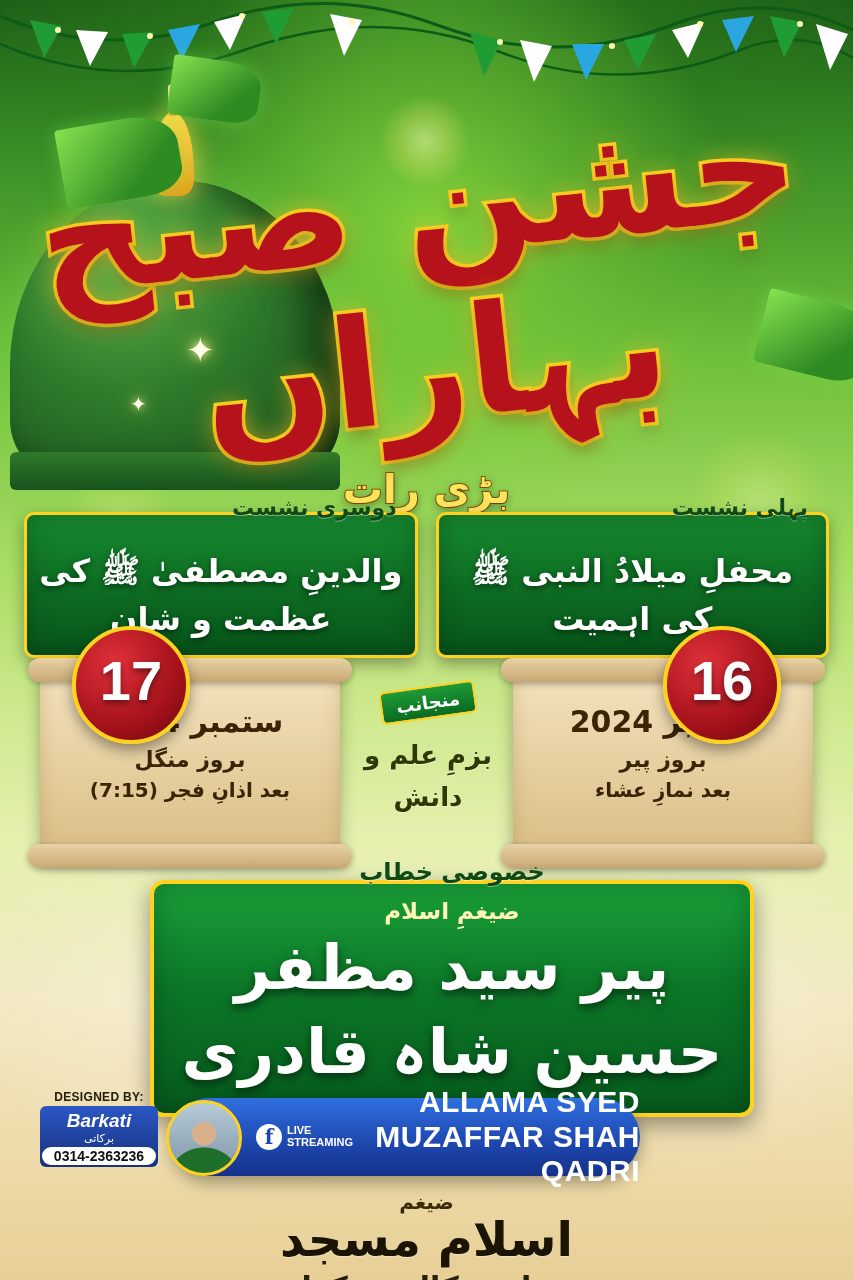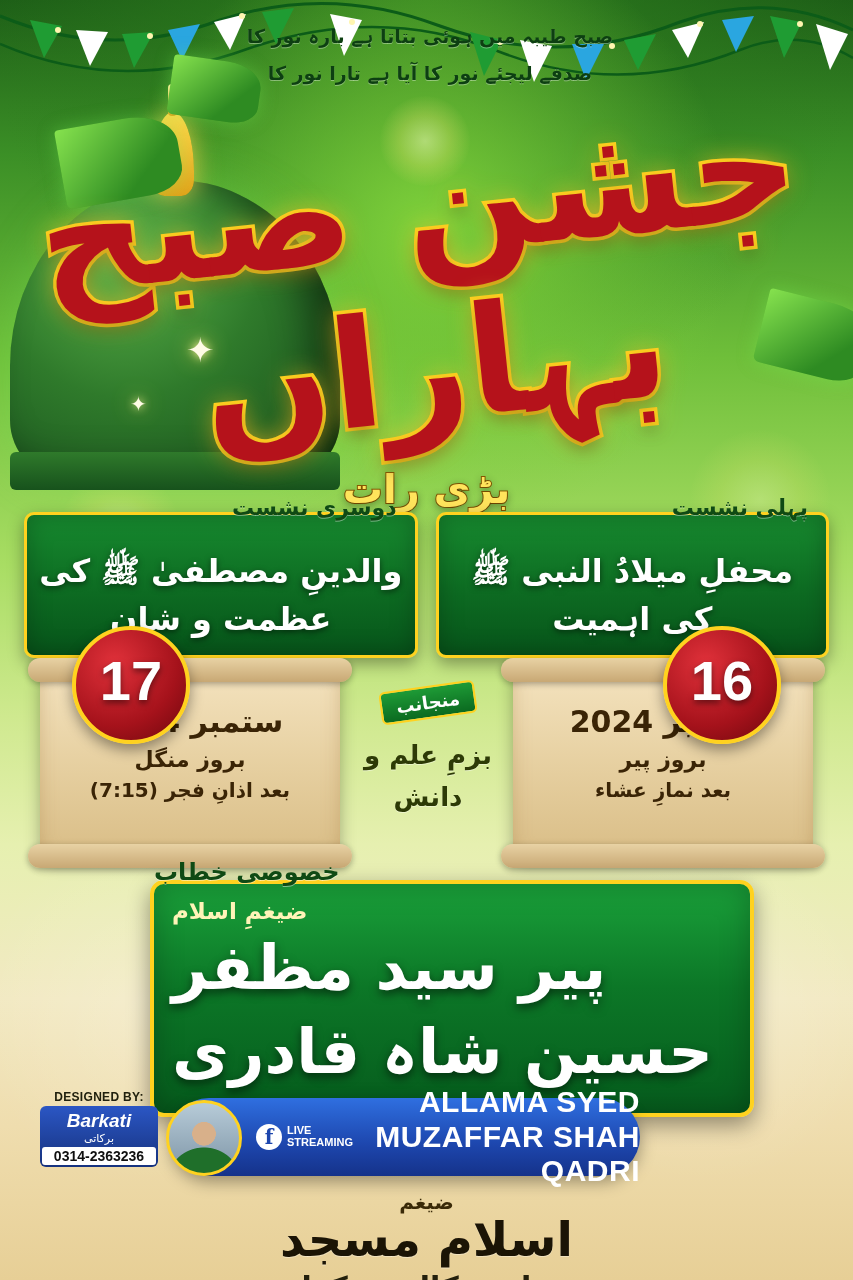--- a/index.html
+++ b/index.html
@@ -313,21 +313,21 @@
   .speaker-panel {
     position: absolute;
     top: 880px;
     left: 150px;
     width: 560px;
     padding: 14px 18px 20px;
     background: linear-gradient(180deg, #1aa13a 0%, #0c7727 45%, #065c1d 100%);
     border: 4px solid #ffd21f;
     border-radius: 14px;
     box-shadow: 0 8px 22px rgba(0,0,0,0.4), inset 0 0 30px rgba(0,0,0,0.25);
-    text-align: left;
+    text-align: center;
     direction: rtl;
   }
   .speaker-kicker {
     position: absolute;
     top: -26px;
     left: 0; right: 0;
     font-family: "DejaVu Sans", sans-serif;
     font-size: 24px;
     font-weight: bold;
     color: #0f4a14;
@@ -381,21 +381,21 @@
     font-family: "DejaVu Sans", sans-serif;
     font-size: 11px;
     direction: rtl;
   }
   .designer-phone {
     margin-top: 2px;
     background: #ffffff;
     color: #101010;
     font-size: 14px;
     font-weight: bold;
-    border-radius: 3px;
+    border-radius: 9px;
     padding: 1px 0;
   }
 
   
   .live-bar {
     position: absolute;
     left: 170px;
     top: 1098px;
     width: 470px;
     height: 78px;
@@ -536,24 +536,20 @@
     <div class="dome-band"></div>
     <div class="dome-spire"></div>
   </div>
   <div class="flag flag-green" style="left:60px; top:120px; width:120px; height:80px; transform:rotate(-10deg);"></div>
   <div class="flag flag-green" style="left:170px; top:60px; width:90px; height:60px; transform:rotate(8deg);"></div>
   <div class="flag flag-green" style="left:760px; top:300px; width:110px; height:75px; transform:rotate(14deg);"></div>
   <div class="star" style="left:186px; top:330px; font-size:34px;">✦</div>
   <div class="star" style="left:130px; top:392px; font-size:20px;">✦</div>
   <div class="star" style="left:742px; top:160px; font-size:22px;">✦</div>
 
-  <div class="couplet">
-    <div>صبح طیبہ میں ہوئی بتاتا ہے بارہ نور کا</div>
-    <div>صدقے لیجئے نور کا آیا ہے تارا نور کا</div>
-  </div>
 
   <div class="title-block">
     <div class="title-main">جشن صبح بہاراں</div>
     <div class="title-sub">بڑی رات</div>
   </div>
 
   <div class="sessions">
     <div class="session">
       <div class="session-tag">پہلی نشست</div>
       <div class="session-text">محفلِ میلادُ النبی ﷺ کی اہمیت</div>

